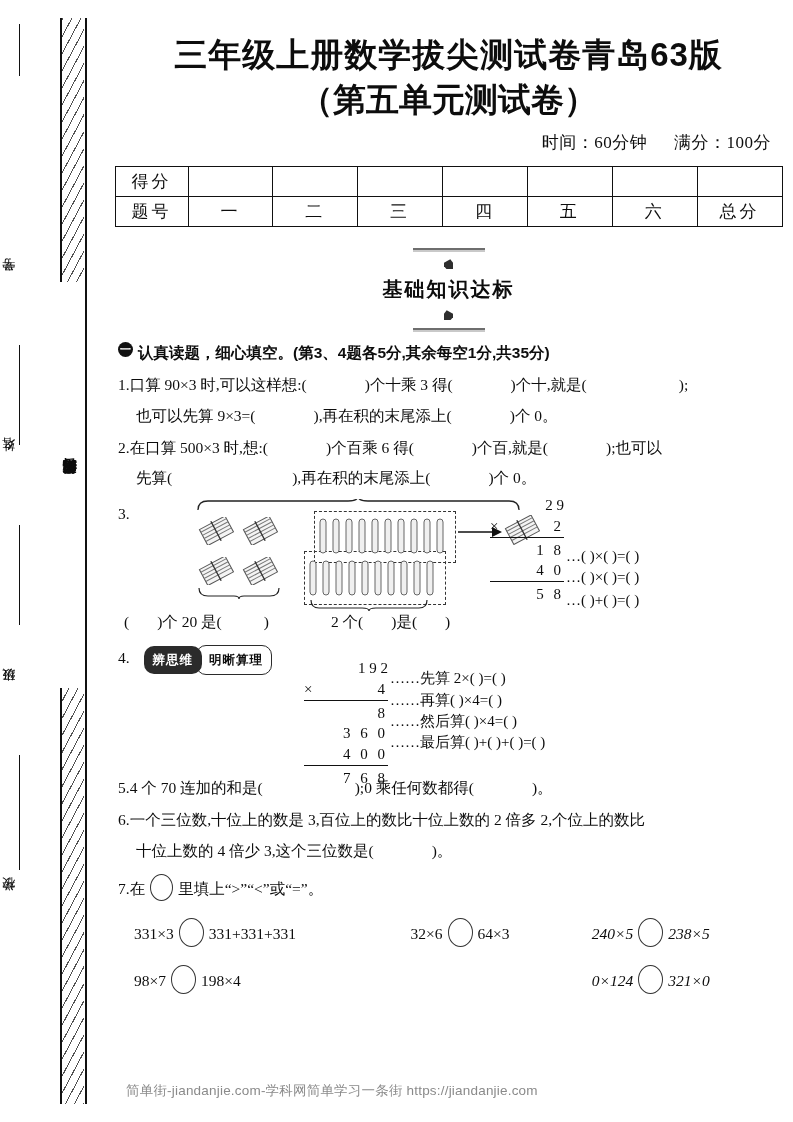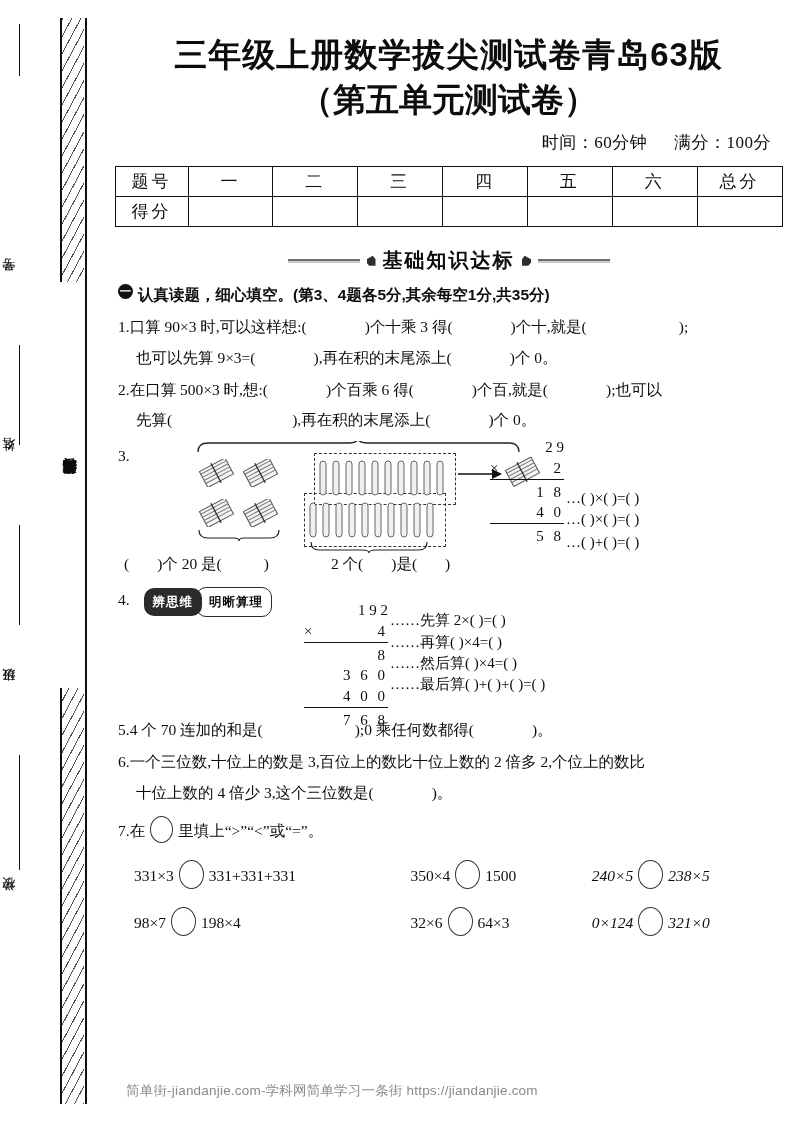--- a/index.html
+++ b/index.html
@@ -87,21 +87,21 @@
     height:27px;
     text-align:center;
     font-size:17px;
     font-family:"Liberation Serif","DejaVu Serif",serif;
     letter-spacing:3px;
   }
   table.score td.head{width:70px;}
 
   .sec-header{
     display:flex;align-items:center;justify-content:center;
-    gap:7px;margin:20px 0 4px 0;
+    gap:7px;margin:20px 0 4px 0;flex-direction:column;
   }
   .sec-line{width:72px;height:0;
     border-top:2px solid #6e6e6e;border-bottom:2px solid #c9c9c9;
     margin-top:1px;}
   .sec-dot{width:9px;height:10px;background:#2e2e2e;
     clip-path:polygon(0 35%,70% 0,100% 35%,100% 100%,30% 100%,0 70%);}
   .sec-dot.r{transform:scaleX(-1);}
   .sec-title{
     font-family:"Liberation Sans","DejaVu Sans",sans-serif;
     font-weight:bold;font-size:20px;letter-spacing:2px;
@@ -207,38 +207,38 @@
     <div class="subtitle">（第五单元测试卷）</div>
 
     <div class="meta">
       <span>时间：60分钟</span>
       <span>满分：100分</span>
     </div>
 
     <table class="score">
       <tbody>
           <tr>
+        <td class="head">得分</td>
+        <td></td>
+        <td></td>
+        <td></td>
+        <td></td>
+        <td></td>
+        <td></td>
+        <td></td>
+      </tr>
+      <tr>
         <td class="head">题号</td>
         <td>一</td>
         <td>二</td>
         <td>三</td>
         <td>四</td>
         <td>五</td>
         <td>六</td>
         <td>总分</td>
-      </tr>
-      <tr>
-        <td class="head">得分</td>
-        <td></td>
-        <td></td>
-        <td></td>
-        <td></td>
-        <td></td>
-        <td></td>
-        <td></td>
       </tr>
     </tbody>
       </table>
 
     <div class="sec-header">
       <div class="sec-line"></div>
       <div class="sec-dot"></div>
       <div class="sec-title">基础知识达标</div>
       <div class="sec-dot r"></div>
       <div class="sec-line"></div>
@@ -465,23 +465,20 @@
         <div class="cmp-col" style="width:290px;">
           <div class="cmp-row">
             <span>331×3</span><span class="oval"></span><span>331+331+331</span>
           </div>
           <div class="cmp-row">
             <span>98×7</span><span class="oval"></span><span>198×4</span>
           </div>
         </div>
         <div class="cmp-col" style="width:190px;">
           <div class="cmp-row">
-            <span>350×4</span><span class="oval"></span><span>1500</span>
-          </div>
-          <div class="cmp-row">
             <span>32×6</span><span class="oval"></span><span>64×3</span>
           </div>
         </div>
         <div class="cmp-col" style="width:190px;font-style:italic;">
           <div class="cmp-row">
             <span>240×5</span><span class="oval"></span><span>238×5</span>
           </div>
           <div class="cmp-row">
             <span>0×124</span><span class="oval"></span><span>321×0</span>
           </div>

